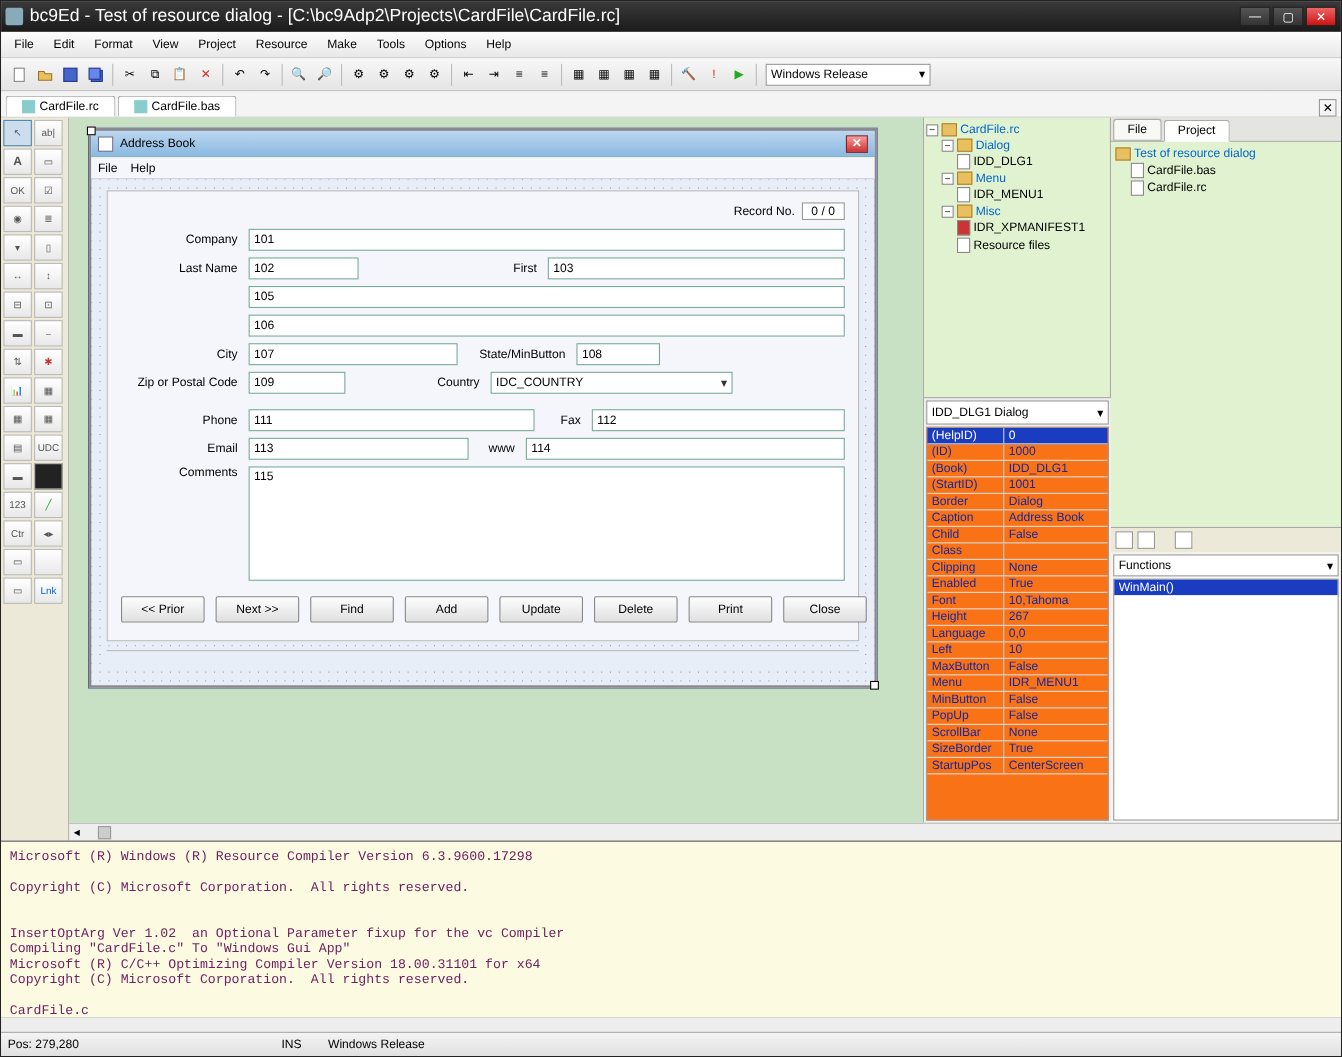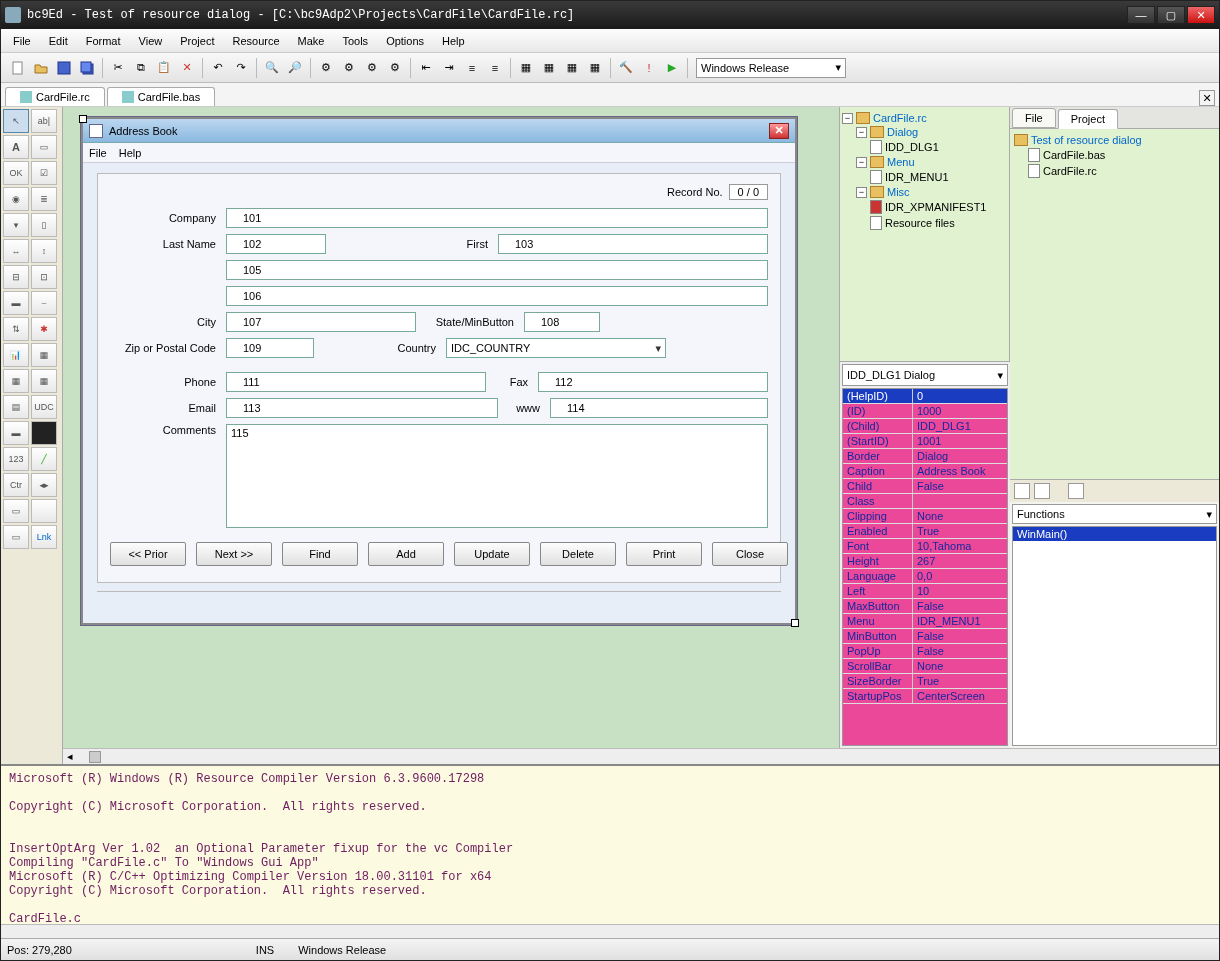--- a/index.html
+++ b/index.html
@@ -1,20 +1,20 @@
 <!DOCTYPE html>
 <html><head>
 <meta charset="utf-8">
 <style>
 * { box-sizing: border-box; margin: 0; padding: 0; font-family: Tahoma, sans-serif; font-size: 11px; }
 body { background: #f0f0f0; overflow: hidden; }
 .window { width: 1220px; height: 961px; background: #eee; display: flex; flex-direction: column; border: 1px solid #222; }
 .titlebar { height: 28px; background: linear-gradient(#3a3a3a,#1a1a1a); display: flex; align-items: center; padding: 0 4px; color: #fff; }
 .titlebar .app-icon { width: 16px; height: 16px; background: #8ab; border-radius: 2px; margin-right: 6px; }
-.titlebar .title { flex: 1; font-size: 12px; font-family: Liberation Mono, monospace; }
+.titlebar .title { flex: 1; font-size: 16px; }
 .win-btns { display: flex; gap: 2px; }
 .win-btn { width: 28px; height: 18px; background: linear-gradient(#555,#333); border: 1px solid #222; display:flex; align-items:center; justify-content:center; color:#fff; font-size:11px; }
 .win-btn.close { background: linear-gradient(#e66,#c11); }
 .menubar { height: 24px; background: linear-gradient(#fdfdfd,#e8e8e8); border-bottom: 1px solid #ccc; display: flex; align-items: center; padding: 0 4px; gap: 2px; }
 .menubar span { padding: 3px 8px; cursor: default; }
 .toolbar { height: 30px; background: linear-gradient(#f8f8f8,#e4e4e4); border-bottom: 1px solid #bbb; display: flex; align-items: center; padding: 0 6px; gap: 1px; }
 .tb-btn { width: 22px; height: 22px; display:flex; align-items:center; justify-content:center; border:1px solid transparent; }
 .tb-sep { width:1px; height:20px; background:#bbb; margin:0 3px; }
 .tb-select { height: 20px; width: 150px; border: 1px solid #999; background: #fff; margin-left: 4px; padding: 0 4px; display:flex; align-items:center; justify-content:space-between; }
 .filetabs { height: 24px; background: #f4f4f4; border-bottom: 1px solid #ccc; display: flex; align-items: flex-end; padding: 0 4px; }
@@ -35,21 +35,21 @@
 .dlg-titlebar { height: 24px; background: linear-gradient(#bcd7f0,#8ab8e0); display: flex; align-items: center; padding: 0 6px; border-bottom:1px solid #7aa; }
 .dlg-titlebar .ic { width:14px; height:14px; background:#fff; border:1px solid #668; margin-right:6px; }
 .dlg-close { margin-left:auto; width:20px; height:16px; background:linear-gradient(#f99,#c33); border:1px solid #822; display:flex; align-items:center; justify-content:center; color:#fff; font-weight:bold; }
 .dlg-menu { height:20px; background:#f4f6fb; display:flex; align-items:center; padding:0 6px; gap:12px; border-bottom:1px solid #ccd; }
 .dlg-body { background-image: radial-gradient(#888 0.6px, transparent 0.6px); background-size: 8px 8px; background-position:4px 4px; padding: 10px 14px 14px; }
 .dlg-inner { background:#f4f6fb; border:1px solid #bbb; padding:10px 12px 16px; }
 .dlg-record { display:flex; justify-content:flex-end; align-items:center; gap:6px; margin-bottom:8px; }
 .rec-box { border:1px solid #999; background:#fff; padding:1px 8px; }
 .form-row { display:flex; align-items:center; margin: 6px 0; gap: 6px; }
 .form-row label { text-align:right; padding-right:4px; }
-.in { background:#fff; border:1px solid #7a9; padding:2px 16px; height:20px; display:flex; align-items:center; }
+.in { background:#fff; border:1px solid #7a9; padding:2px 4px; height:20px; display:flex; align-items:center; }
 .combo { background:#fff; border:1px solid #7a9; height:20px; display:flex; align-items:center; justify-content:space-between; padding:0 4px; }
 .combo .arr { color:#333; }
 .ta { background:#fff; border:1px solid #7a9; height:104px; padding:2px 4px; position:relative; }
 .btnrow { display:flex; gap:10px; margin-top:14px; }
 .dlgbtn { flex:0 0 auto; width:76px; height:24px; background:linear-gradient(#fdfdfd,#e0e0e0); border:1px solid #888; border-radius:2px; display:flex; align-items:center; justify-content:center; }
 .dlg-status { height:18px; background:#e8eef8; border-top:1px solid #bbb; margin-top:8px; }
 .hscroll { height:16px; background:#eee; border-top:1px solid #bbb; display:flex; align-items:center; }
 .hscroll .thumb { width:12px; height:12px; background:#ccc; border:1px solid #999; margin-left:12px; }
 .rightpanes { width: 380px; display: flex; border-left: 1px solid #aaa; }
 .explorer { width: 170px; background: #e0f2d0; border-right: 1px solid #aaa; padding: 4px 2px; }
@@ -58,21 +58,21 @@
 .tree-item .fold { width:14px; height:12px; background:#e8c060; border:1px solid #b08030; }
 .tree-item .file { width:12px; height:14px; background:#fff; border:1px solid #888; }
 .indent1 { padding-left:14px; } .indent2 { padding-left:28px; }
 .projectpane { flex:1; display:flex; flex-direction:column; background:#f4f4f0; }
 .pp-tabs { height:22px; display:flex; align-items:flex-end; background:#e4e4e0; border-bottom:1px solid #aaa; }
 .pp-tab { padding:3px 12px; border:1px solid #aaa; background:#f8f8f4; margin-left:2px; border-radius:3px 3px 0 0; }
 .pp-tab.act { background:#fff; border-bottom:1px solid #fff; position:relative; top:1px; }
 .pp-body { flex:1; background:#e0f2d0; padding:4px; }
 .props { border-top:1px solid #aaa; display:flex; flex-direction:column; }
 .props-head { height:22px; display:flex; align-items:center; background:#fff; border:1px solid #999; margin:2px; padding:0 4px; justify-content:space-between; }
-.props-grid { flex:1; overflow:auto; background:#ec4899; border:1px solid #999; margin:0 2px 2px; }
+.props-grid { flex:1; overflow:auto; background:#f97316; border:1px solid #999; margin:0 2px 2px; }
 .prow { display:flex; border-bottom:1px solid #ddd; }
 .prow .pk { width:70px; padding:1px 4px; color:#1428a0; border-right:1px solid #ccc; }
 .prow .pv { flex:1; padding:1px 4px; color:#1428a0; }
 .prow.sel { background:#1a3cc0; } .prow.sel .pk,.prow.sel .pv { color:#fff; }
 .funcs { border-top:1px solid #aaa; }
 .func-tb { height:22px; display:flex; align-items:center; gap:4px; padding:0 4px; background:#ece9d8; }
 .func-tb .ico { width:16px; height:16px; border:1px solid #999; background:#fff; }
 .func-sel { height:20px; margin:2px; border:1px solid #999; background:#fff; display:flex; align-items:center; padding:0 4px; justify-content:space-between; }
 .func-list { background:#fff; border:1px solid #999; margin:0 2px 2px; height:220px; }
 .func-item { background:#1a3cc0; color:#fff; padding:1px 4px; }
@@ -272,21 +272,21 @@
                     </div>
                   </div>
               <div class="form-row" style="margin-top:14px">
                     <label style="width:110px">Phone</label>
                     <div class="in" style="width:260px">111</div>
                     <label style="width:40px">Fax</label>
                     <div class="in" style="flex:1">112</div>
                   </div>
               <div class="form-row">
                     <label style="width:110px">Email</label>
-                    <div class="in" style="width:272px">113</div>
+                    <div class="in" style="width:200px">113</div>
                     <label style="width:40px">www</label>
                     <div class="in" style="flex:1">114</div>
                   </div>
               <div class="form-row" style="align-items:flex-start">
                     <label style="width:110px">Comments</label>
                     <div class="ta" style="flex:1">115</div>
                   </div>
               <div class="btnrow">
                 <div class="dlgbtn">&lt;&lt;  Prior</div>
                 <div class="dlgbtn">Next  &gt;&gt;</div>
@@ -351,21 +351,21 @@
               <div class="props-grid" id="props-grid">
                   <div class="prow sel">
                     <div class="pk">(HelpID)</div>
                     <div class="pv">0</div>
                   </div>
                   <div class="prow">
                     <div class="pk">(ID)</div>
                     <div class="pv">1000</div>
                   </div>
                   <div class="prow">
-                    <div class="pk">(Child)</div>
+                    <div class="pk">(Book)</div>
                     <div class="pv">IDD_DLG1</div>
                   </div>
                   <div class="prow">
                     <div class="pk">(StartID)</div>
                     <div class="pv">1001</div>
                   </div>
                   <div class="prow">
                     <div class="pk">Border</div>
                     <div class="pv">Dialog</div>
                   </div>

